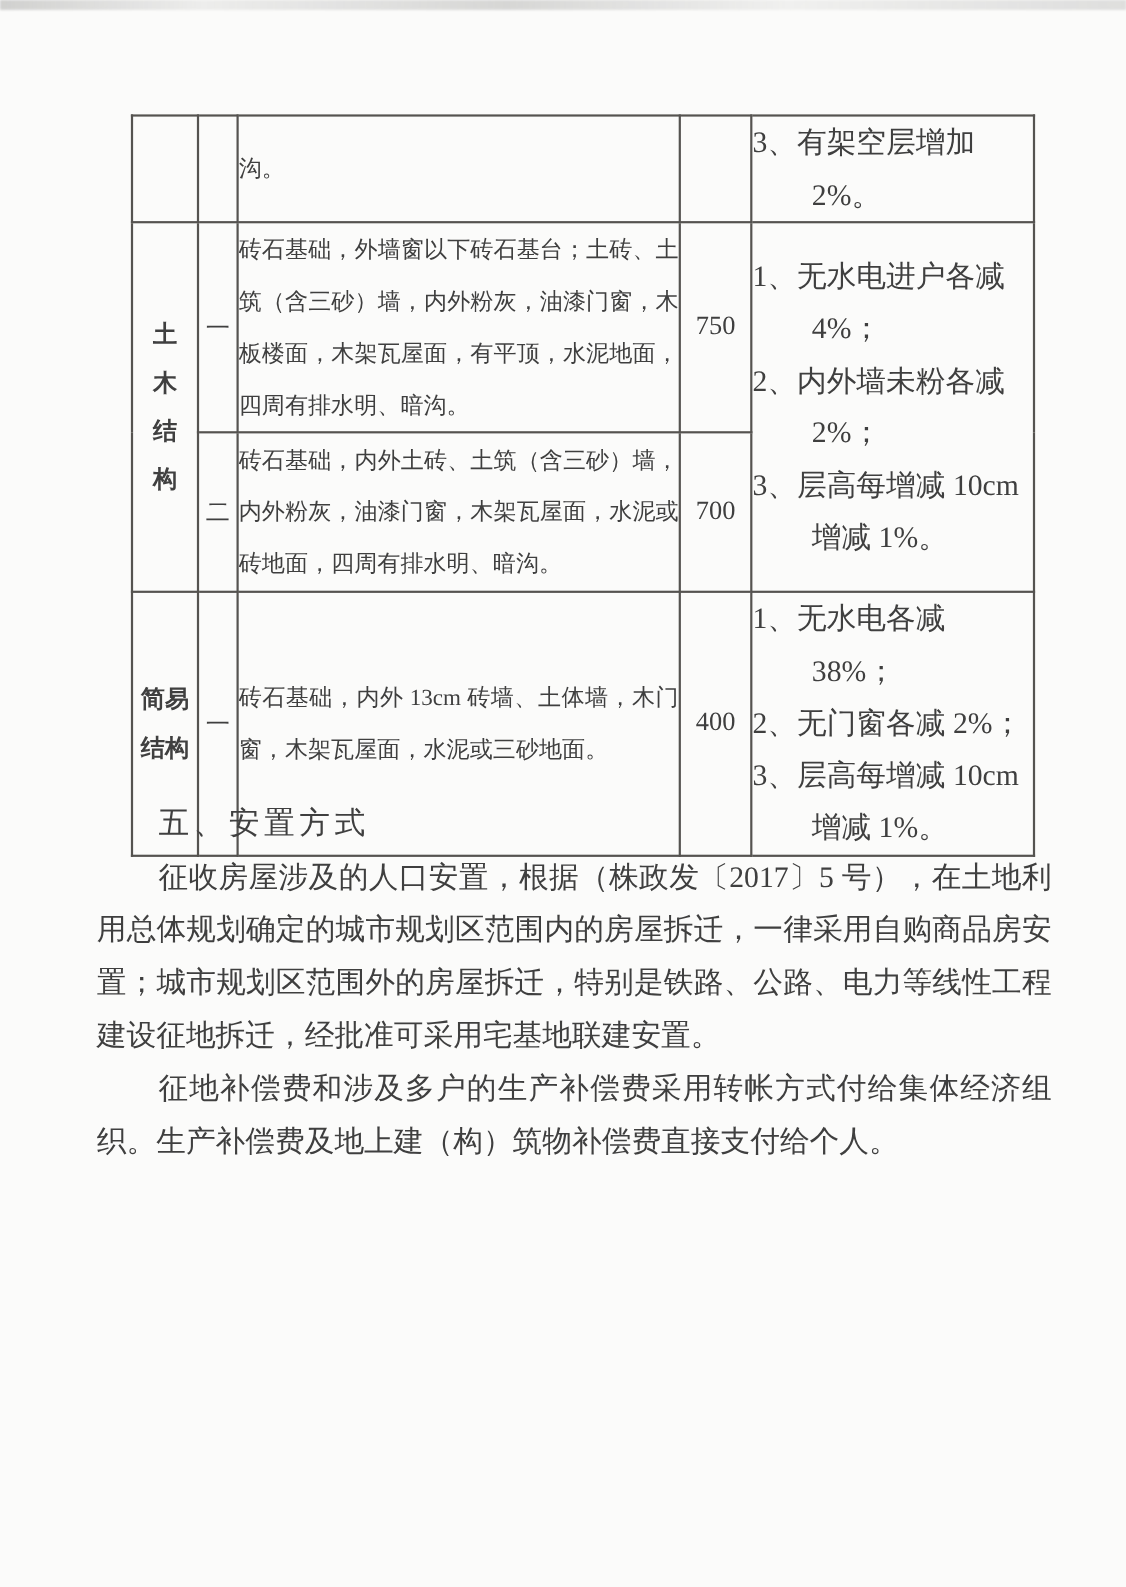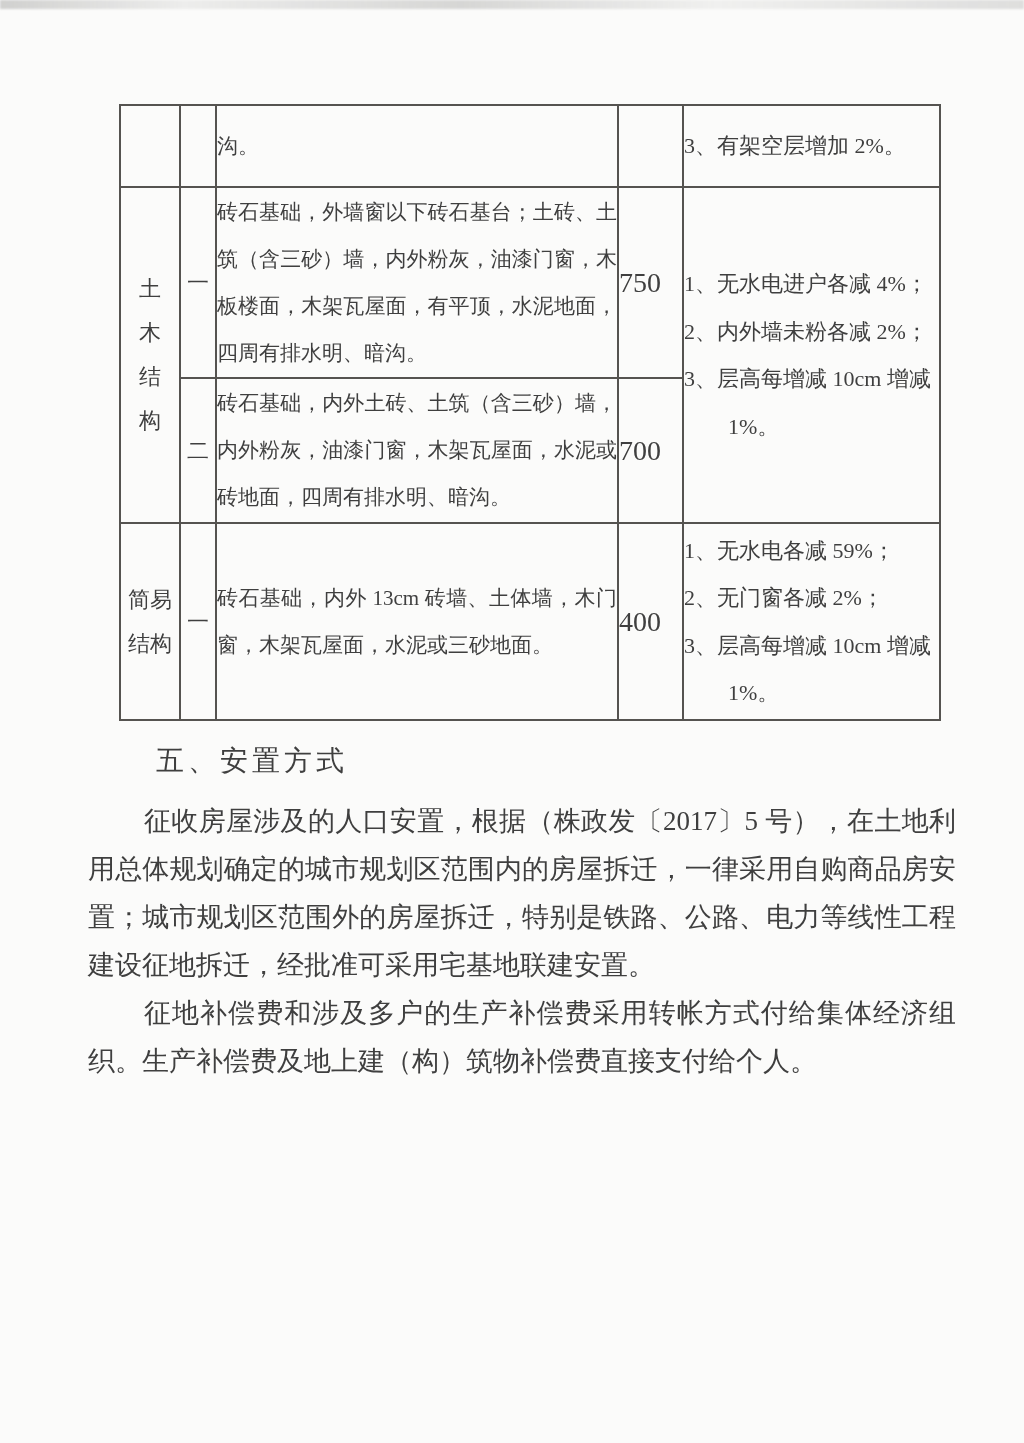--- a/index.html
+++ b/index.html
@@ -44,41 +44,42 @@
     border: 2px solid #555350;
     vertical-align: middle;
     padding: 0;
     overflow: hidden;
   }
   td.cat {
     text-align: center;
     font-size: 22px;
     line-height: 44px;
     letter-spacing: 0;
+    font-weight: bold;
   }
   td.cat .vstack { display: inline-block; vertical-align: middle; }
   td.cat .one-col { width: 1.05em; }
   td.cat .two-col { width: 2.3em; }
   td.grade {
     text-align: center;
     font-size: 22px;
   }
   td.desc {
     font-size: 21px;
     line-height: 47px;
     padding: 0 9px;
     text-align: justify;
     text-justify: inter-character;
   }
   td.price {
-    text-align: left;
-    font-size: 28px;
+    text-align: center;
+    font-size: 24px;
   }
   td.notes {
-    font-size: 22px;
+    font-size: 27px;
     line-height: 47.5px;
     padding: 0 8px;
   }
   td.notes .note {
     padding-left: 2em;
     text-indent: -2em;
   }
   tr.r-carry { height: 82px; }
   tr.r-one   { height: 191px; }
   tr.r-two   { height: 145px; }
@@ -87,21 +88,21 @@
   
   .body-text {
     position: absolute;
     left: 88px;
     top: 725px;
     width: 868px;
     font-size: 27px;
     line-height: 48px;
   }
   .body-text h3 {
-    margin: 12px;
+    margin: 0;
     font-size: 28px;
     font-weight: normal;
     letter-spacing: 4px;
     text-indent: 56px;
     line-height: 48px;
   }
   .body-text p {
     margin: 0;
     text-indent: 56px;
     text-align: justify;
@@ -151,21 +152,21 @@
       <td class="price">700</td>
     </tr>
     <tr class="r-three">
       <td class="cat">
         <span class="vstack two-col">简易结构</span>
       </td>
       <td class="grade">一</td>
       <td class="desc">砖石基础，内外 13cm 砖墙、土体墙，木门窗，木架瓦屋面，水泥或三砂地面。</td>
       <td class="price">400</td>
       <td class="notes">
-        <div class="note">1、无水电各减 59%；</div>
+        <div class="note">1、无水电各减 38%；</div>
         <div class="note">2、无门窗各减 2%；</div>
         <div class="note">3、层高每增减 10cm 增减 1%。</div>
       </td>
     </tr>
   </tbody>
     </table>
 
   <div class="body-text">
     <div class="sec">
       <h3>五、安置方式</h3>

